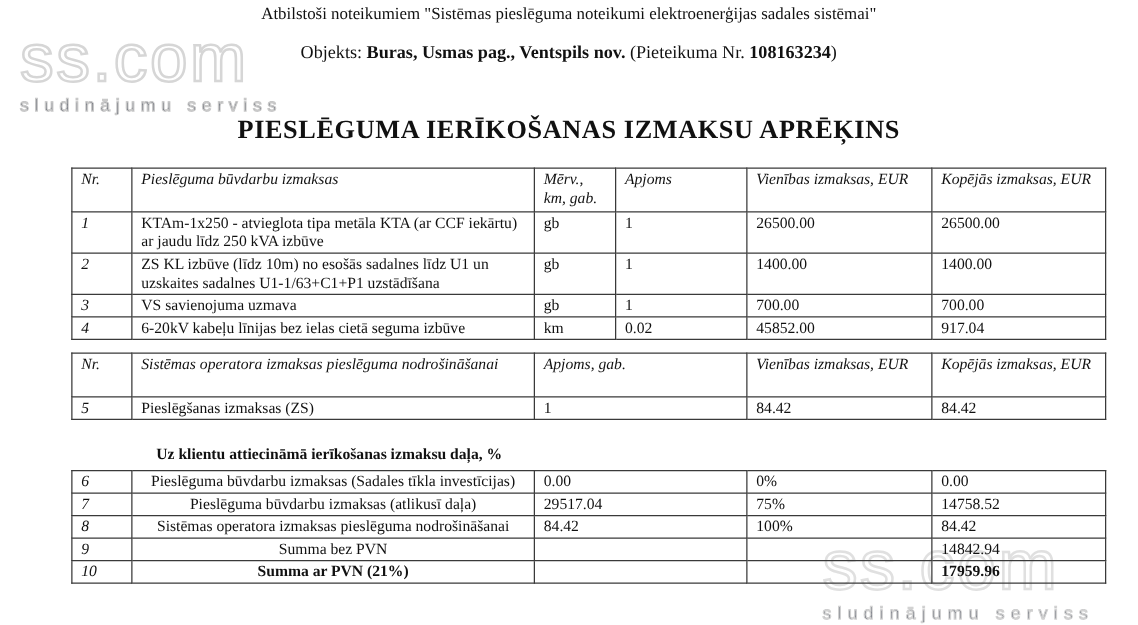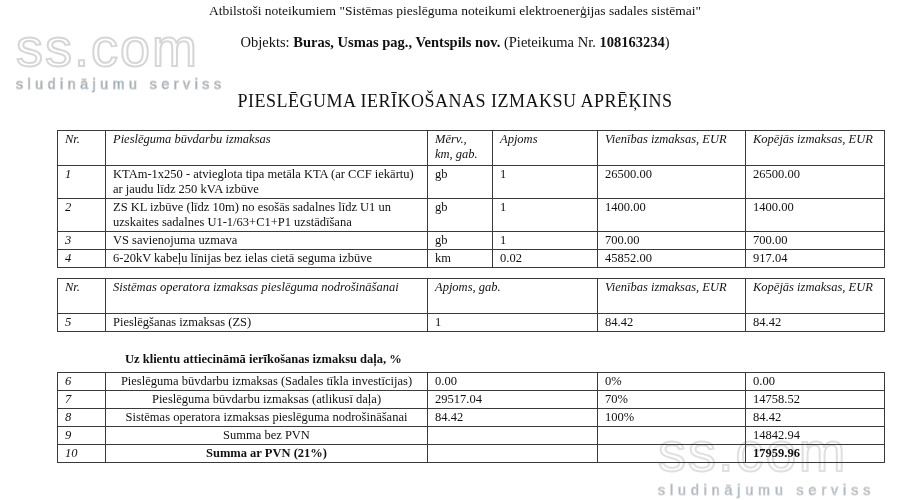--- a/index.html
+++ b/index.html
@@ -10,38 +10,38 @@
     background:#ffffff;
     font-family:"Liberation Serif", serif;
     color:#111;
     overflow:hidden;
   }
   
   .watermark { position:absolute; z-index:0; pointer-events:none;
                font-family:"Liberation Sans", sans-serif; font-weight:normal; }
   .wm-brand  { display:block; color:#ffffff; -webkit-text-stroke:2px #d6d6d6;
                letter-spacing:2px; line-height:1; }
-  .wm-tag    { display:block; color:#0369a1; -webkit-text-stroke:1px #c9c9c9;
+  .wm-tag    { display:block; color:#0f172a; -webkit-text-stroke:1px #c9c9c9;
                font-size:14px; letter-spacing:4.6px; line-height:1; margin-top:3px; }
   .wm-top    { left:16px; top:20px; }
   .wm-top .wm-brand { font-size:54px; }
   .wm-bottom { left:658px; top:424px; }
   .wm-bottom .wm-brand { font-size:56px; -webkit-text-stroke-color:#e0e0e0; }
   .wm-bottom .wm-tag { -webkit-text-stroke-color:#d2d2d2; letter-spacing:5px; }
   
   .content { position:absolute; inset:0; z-index:1; }
   .hdr-line1 { margin-top:3px;  text-align:center; font-size:13.5px; }
   .hdr-line2 { margin-top:2px;  text-align:center; font-size:18px; font-weight:bold; }
   .hdr-line2 sup { font-size:11px; }
   .hdr-line3 { margin-top:3px;  text-align:center; font-size:18px; }
   .hdr-line3 .b { font-weight:bold; }
   .obj-line  { margin-top:15px; text-align:center; font-size:14.5px; }
   .obj-line .b { font-weight:bold; }
-  .calc-title { margin-top:40px; text-align:center; font-size:18px;
-                font-weight:normal; letter-spacing:0.5px; }
+  .calc-title { margin-top:40px; text-align:center; font-size:21px;
+                font-weight:bold; letter-spacing:0.5px; }
   
   table { border-collapse:collapse; table-layout:fixed; margin-left:57px;
           font-size:12.5px; line-height:15px; }
   .t1 { margin-top:18px; }
   .t2 { margin-top:10px; }
   .t3 { margin-top:5px; }
   th, td { border:1px solid #3a3a3a; vertical-align:top;
            padding:0.5px 7px 1.5px 7px; text-align:left; }
   th { font-style:italic; font-weight:normal; height:35px; }
   td { height:16px; }
@@ -170,21 +170,21 @@
           <td class="nr">6</td>
           <td class="r">Pieslēguma būvdarbu izmaksas (Sadales tīkla investīcijas)</td>
           <td>0.00</td>
           <td>0%</td>
           <td>0.00</td>
         </tr>
         <tr>
           <td class="nr">7</td>
           <td class="r">Pieslēguma būvdarbu izmaksas (atlikusī daļa)</td>
           <td>29517.04</td>
-          <td>70%</td>
+          <td>75%</td>
           <td>14758.52</td>
         </tr>
         <tr>
           <td class="nr">8</td>
           <td class="r">Sistēmas operatora izmaksas pieslēguma nodrošināšanai</td>
           <td>84.42</td>
           <td>100%</td>
           <td>84.42</td>
         </tr>
         <tr>

